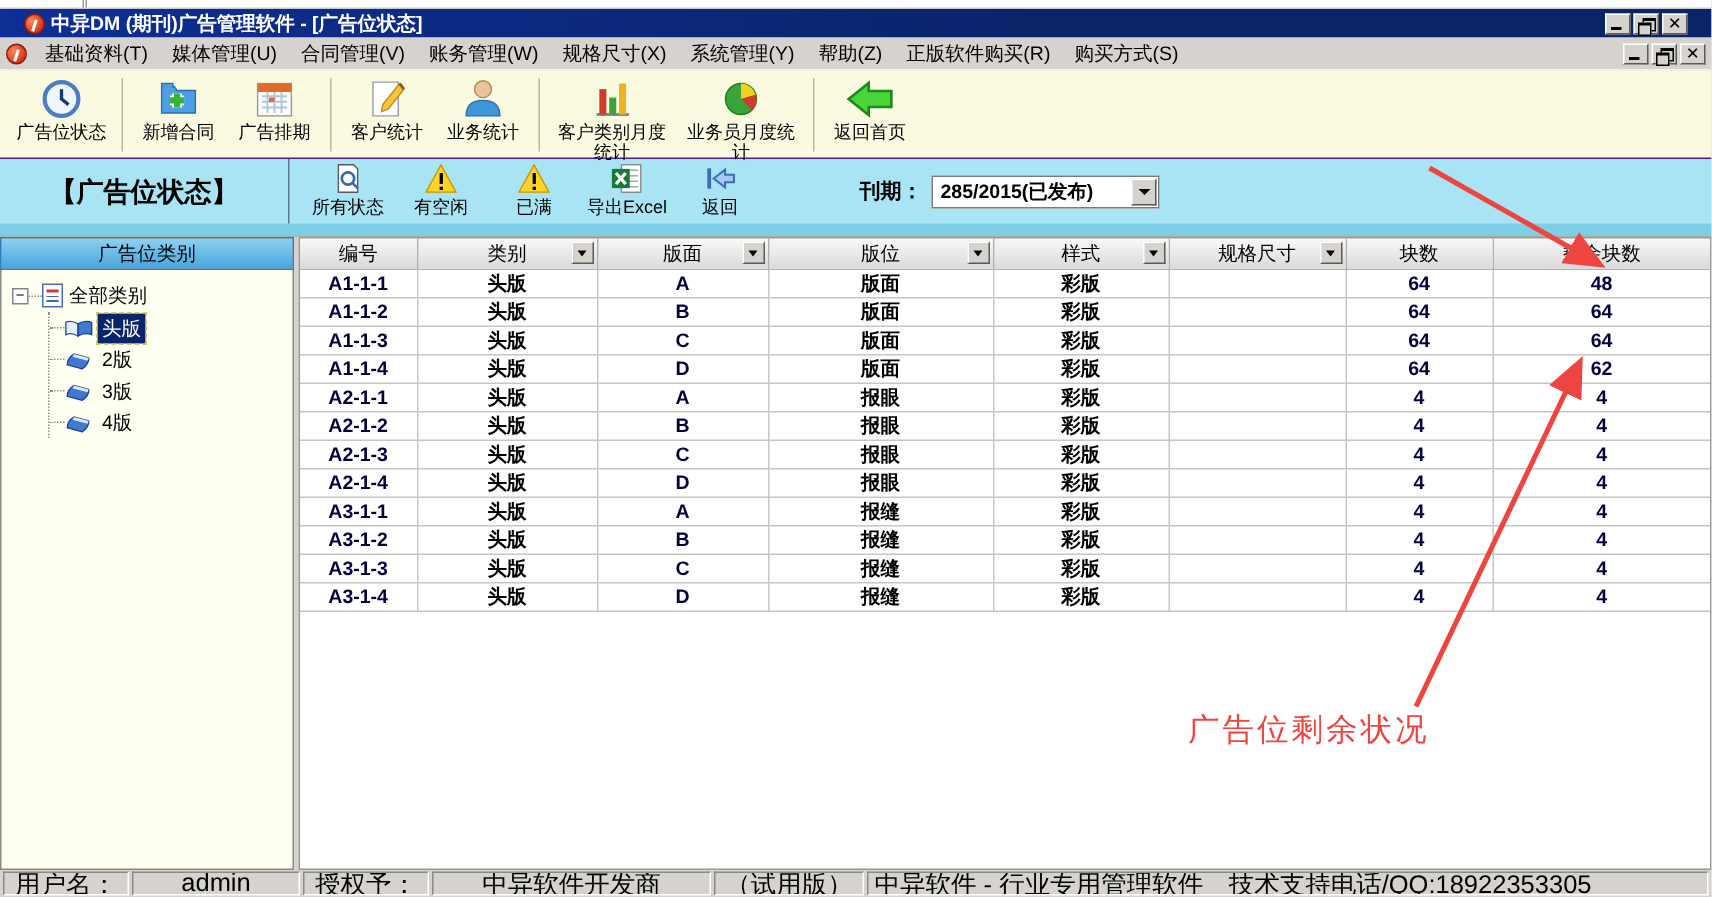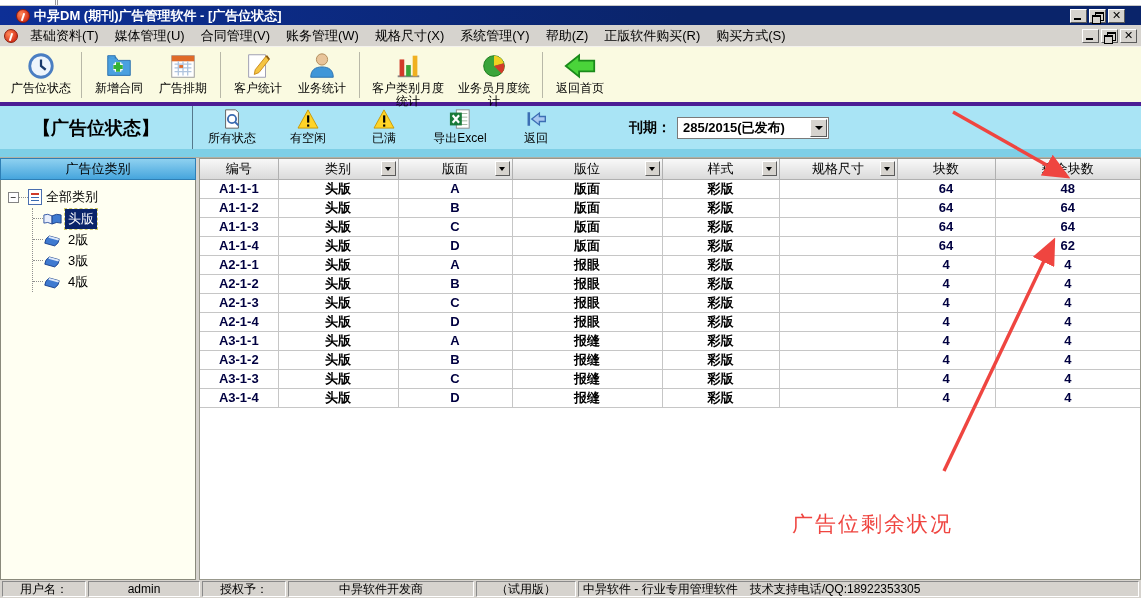--- a/index.html
+++ b/index.html
@@ -25,21 +25,21 @@
     border-color:#fff #5a5a5a #5a5a5a #fff; position:relative; cursor:default; }
   .g-min::after { content:""; position:absolute; left:3px; bottom:2px; width:7px; height:2px; background:#000; }
   .g-rest::before { content:""; position:absolute; left:5px; top:2px; width:7px; height:6px; border:1px solid #000; border-top-width:2px; background:#d6d3ce; }
   .g-rest::after { content:""; position:absolute; left:2px; top:5px; width:7px; height:6px; border:1px solid #000; border-top-width:2px; background:#d6d3ce; }
   .g-x::after { content:"✕"; position:absolute; left:0; right:0; top:-1px; text-align:center; font-size:11px; font-weight:bold; color:#000; }
   
   .menubar { height:22px; background:#d6d3ce; display:flex; align-items:center; padding:0 4px; border-bottom:1px solid #f4f2ee; }
   .menu-item { padding:2px 8px; white-space:nowrap; }
   .menubar .spacer { flex:1; }
   
-  .toolbar { height:59px; background:#fafae1; border-bottom:4px solid #4c1d95;
+  .toolbar { height:59px; background:#fafae1; border-bottom:1px solid #4c1d95;
     display:flex; align-items:stretch; padding:2px 22px 1px 6px; }
   .tb-btn { display:flex; flex-direction:column; align-items:center; justify-content:flex-start;
     padding:2px 5px 1px 5px; min-width:64px; max-width:86px; text-align:center; }
   .tb-btn .ic { width:32px; height:30px; display:flex; align-items:center; justify-content:center; }
   .tb-btn .lb { font-size:12px; line-height:13px; margin-top:1px; }
   .tb-sep { width:1px; background:#b8b8a8; margin:3px 5px; }
   
   .band { height:43px; background:#a9e4f5; display:flex; align-items:center; }
   .band-title { width:193px; height:100%; display:flex; align-items:center; justify-content:center;
     font-size:18px; font-weight:bold; border-right:1px solid #55788c; }
@@ -84,25 +84,25 @@
     border-top:none; font-weight:normal; font-size:13px; position:relative; padding:0; }
   .grid th .flt { position:absolute; right:2px; top:2px; width:15px; height:15px; background:#d6d3ce;
     border:1px solid; border-color:#fff #5a5a5a #5a5a5a #fff; display:flex; align-items:center; justify-content:center; }
   .grid th .flt .arrow-down { border-left-width:3.5px; border-right-width:3.5px; border-top-width:4px; }
   .grid td { height:19px; border:1px solid #c6c6c6; border-top:none; text-align:center;
     font-weight:bold; font-size:13px; padding:0 2px; overflow:hidden; white-space:nowrap; }
   .grid td.code { color:#000040; }
   .grid tr td:first-child, .grid th:first-child { border-left:none; }
   .grid tr td:last-child, .grid th:last-child { border-right:none; }
   
-  .annotation { position:absolute; left:792px; top:510px; color:#ef4540; font-size:21px;
+  .annotation { position:absolute; left:792px; top:472px; color:#ef4540; font-size:21px;
     letter-spacing:2px; white-space:nowrap; z-index:40; }
   .overlay { position:absolute; left:0; top:0; width:1141px; height:598px; pointer-events:none; z-index:50; }
   
-  .statusbar { height:18px; background:#d6d3ce; display:flex; align-items:stretch; padding:1px 2px; gap:2px; font-size:12px; }
+  .statusbar { height:18px; background:#d6d3ce; display:flex; align-items:stretch; padding:1px 2px; gap:2px; font-size:17px; }
   .status-cell { border:1px solid; border-color:#8a8a8a #fff #fff #8a8a8a; display:flex; align-items:center;
     justify-content:center; padding:0 4px; white-space:nowrap; overflow:hidden; }
   .status-cell.grow { flex:1; justify-content:flex-start; }
 </style>
 </head>
 <body>
 
 <div class="sliver">
   <i style="left:55px"></i>
   <i style="left:57px"></i>
@@ -220,21 +220,21 @@
         <svg width="34" height="30" viewBox="0 0 36 32">
           <path d="M2 16 L17 4 L17 10 H34 V22 H17 V28 Z" fill="#4ad43a" stroke="#1a8a1a" stroke-width="2"></path>
         </svg>
       </span>
       <div class="lb">返回首页</div>
     </div>
   </div>
 
 <div class="band">
   <div class="band-title">【广告位状态】</div>
-  <div id="band-buttons" style="display:flex; margin-left:8px; gap:14px">
+  <div id="band-buttons" style="display:flex; margin-left:8px; ">
       <div class="band-btn">
         <span class="ic">
           <svg width="22" height="22" viewBox="0 0 24 24">
             <path d="M5 2h11l3 3v17H5z" fill="#fff" stroke="#5a5a5a"></path>
             <circle cx="12" cy="12" r="4.5" fill="none" stroke="#3a6ab0" stroke-width="2"></circle>
             <path d="M15 15l4 4" stroke="#3a6ab0" stroke-width="2"></path>
           </svg>
         </span>
         <div class="lb">所有状态</div>
       </div>

